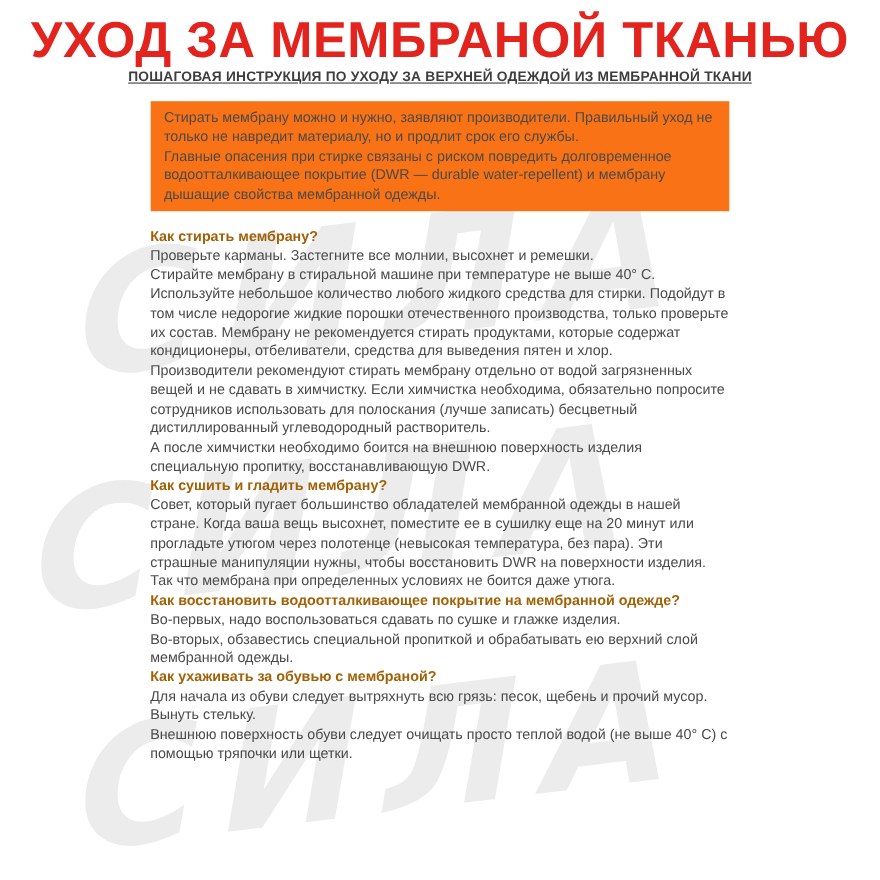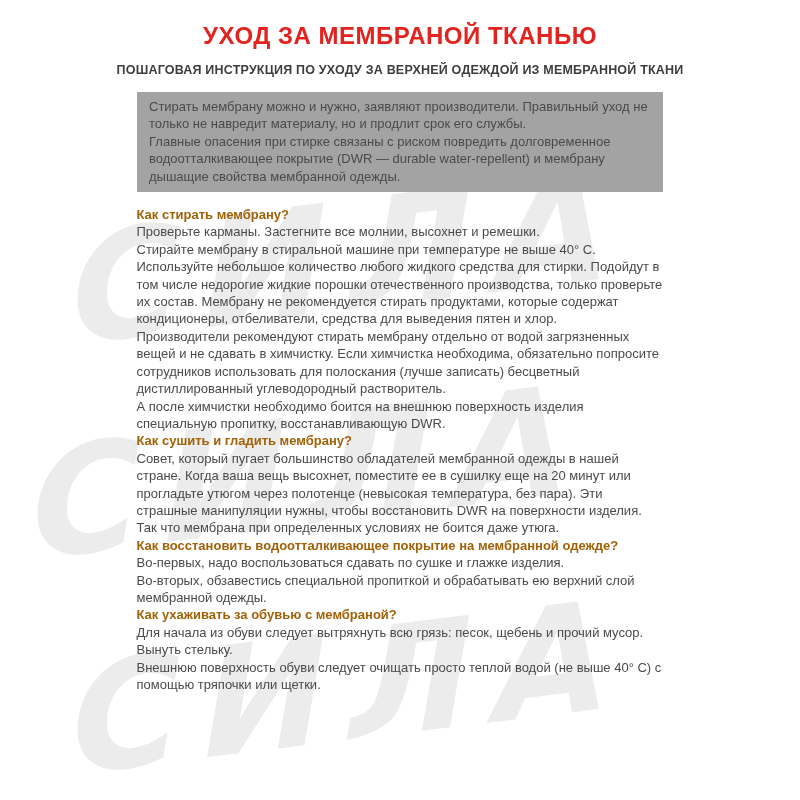--- a/index.html
+++ b/index.html
@@ -27,40 +27,41 @@
     user-select: none;
   }
   .wm1 { left: 70px;  top: 170px; }
   .wm2 { left: 30px;  top: 385px; }
   .wm3 { left: 70px;  top: 600px; }
 
   
   header { position: relative; text-align: center; padding-top: 18px; }
   h1 {
     margin: 0;
-    font-size: 24px;
+    font-size: 46px;
     line-height: 36px;
     font-weight: 800;
     letter-spacing: 0.5px;
     color: #e2231e;
   }
   .subtitle {
     margin-top: 9px;
     font-size: 12.5px;
     font-weight: bold;
     letter-spacing: 0.2px;
     color: #3d3d3d;
+    text-decoration: underline;
   }
 
   
   .intro-box {
     position: relative;
     width: 502px;
     margin: 15px auto 0 auto;
-    background: #a3a3a3;
+    background: #f97316;
     padding: 6px 12px 7px 12px;
     font-size: 13px;
     line-height: 17.4px;
     color: #4a4a4a;
   }
   .intro-box p { margin: 0; }
 
   
   .content {
     position: relative;

